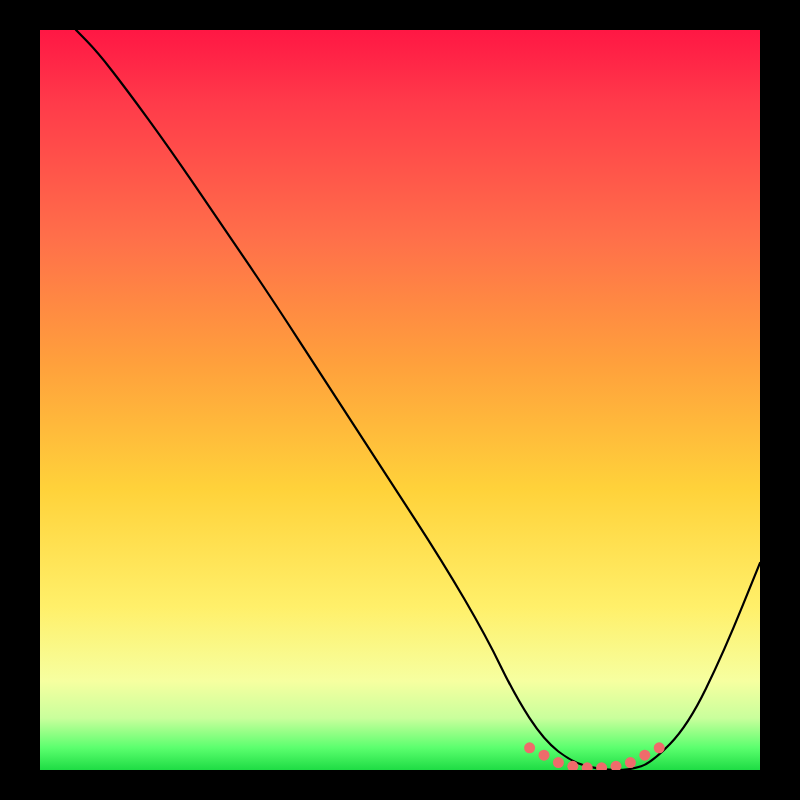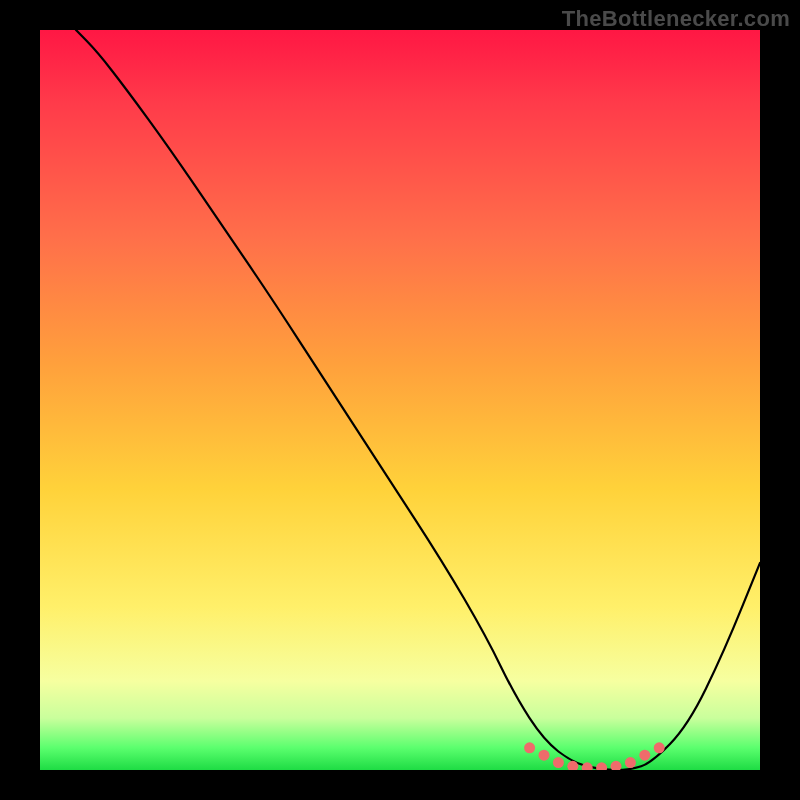--- a/index.html
+++ b/index.html
@@ -53,21 +53,20 @@
     left: 0;
     top: 0;
     width: 100%;
     height: 100%;
   }
 </style>
 </head>
 <body>
 
 <div class="frame">
-  <div class="watermark">TheBottlenecker.com</div>
 
   <div class="plot-area">
     <svg class="curve" viewBox="0 0 720 740" preserveAspectRatio="none">
       <path id="curve-path" fill="none" stroke="#000000" stroke-width="2.2" stroke-linecap="round" stroke-linejoin="round" d="M 36.0 0.0 Q 36.0 0.0 46.8 11.1 Q 57.6 22.2 72.0 40.7 Q 86.4 59.2 108.0 88.8 Q 129.6 118.4 154.8 155.4 Q 180.0 192.4 205.2 229.4 Q 230.4 266.4 259.2 310.8 Q 288.0 355.2 316.8 399.6 Q 345.6 444.0 374.4 488.4 Q 403.2 532.8 424.8 569.8 Q 446.4 606.8 460.8 636.4 Q 475.2 666.0 489.6 688.2 Q 504.0 710.4 518.4 721.5 Q 532.8 732.6 547.2 736.3 Q 561.6 740.0 576.0 740.0 Q 590.4 740.0 601.2 736.3 Q 612.0 732.6 630.0 714.1 Q 648.0 695.6 666.0 658.6 Q 684.0 621.6 702.0 577.2 T 720.0 532.8"></path>
       <g id="marker-group">
           <circle cx="489.6" cy="717.8" r="5.5" fill="#ef6b6b"></circle>
           <circle cx="504.0" cy="725.2" r="5.5" fill="#ef6b6b"></circle>
           <circle cx="518.4" cy="732.6" r="5.5" fill="#ef6b6b"></circle>
           <circle cx="532.8" cy="736.3" r="5.5" fill="#ef6b6b"></circle>
           <circle cx="547.2" cy="737.8" r="5.5" fill="#ef6b6b"></circle>

